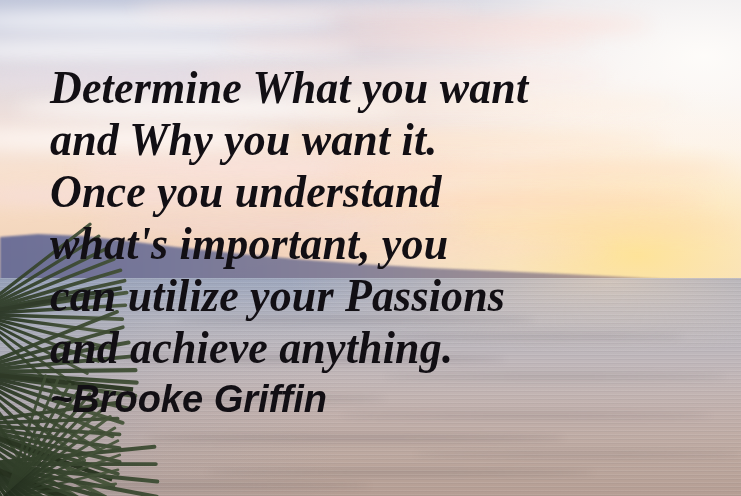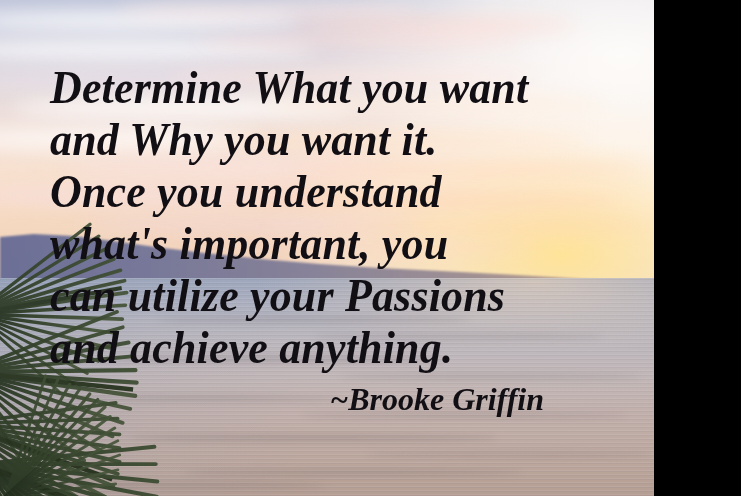--- a/index.html
+++ b/index.html
@@ -8,21 +8,21 @@
     padding: 0;
     background: #000;
   }
   body {
     font-family: "Liberation Serif", "DejaVu Serif", serif;
   }
 
   
   .quote-card {
     position: relative;
-    width: 654px;
+    width: 741px;
     height: 496px;
     overflow: hidden;
     user-select: none;
   }
 
   
   .sky {
     position: absolute;
     inset: 0 0 44% 0;            
     background:
@@ -186,27 +186,26 @@
     font-weight: 700;
     font-size: 46px;
     line-height: 52px;
     letter-spacing: 0.2px;
     color: #120f14;
     white-space: nowrap;
     transform: scaleX(0.955);
     transform-origin: left center;
   }
   .attribution {
-    font-family: Liberation Serif, serif;
+    font-family: Liberation Sans, sans-serif;
     font-style: italic;
     font-weight: 700;
-    font-size: 32px;
+    font-size: 38px;
     line-height: 46px;
     color: #120f14;
-    text-align: right;
     padding-right: 96px;
     margin-top: 2px;
     white-space: nowrap;
   }
 </style>
 </head>
 <body>
 
 <div class="quote-card">
 

